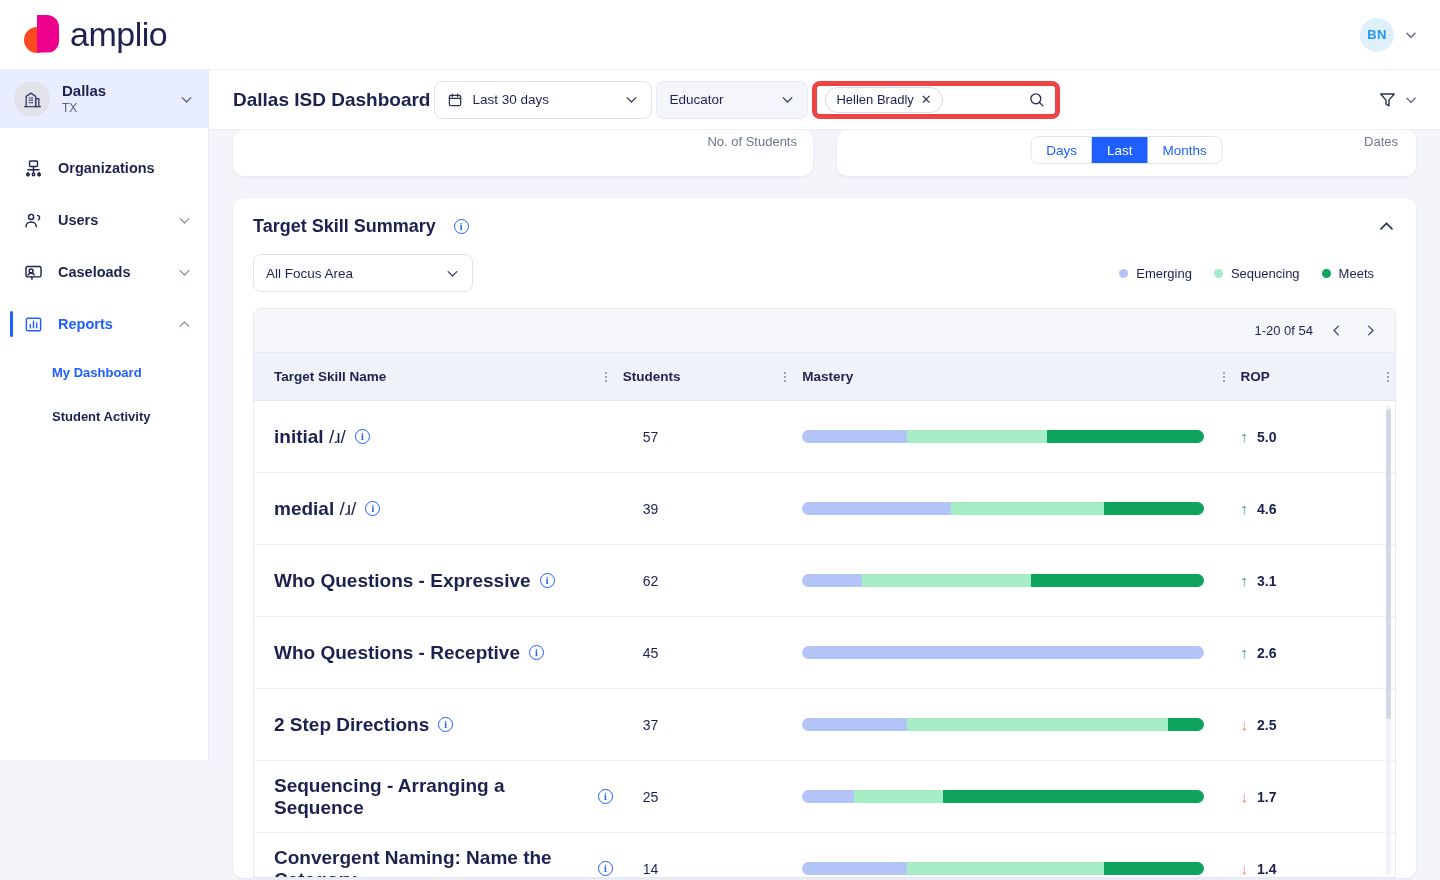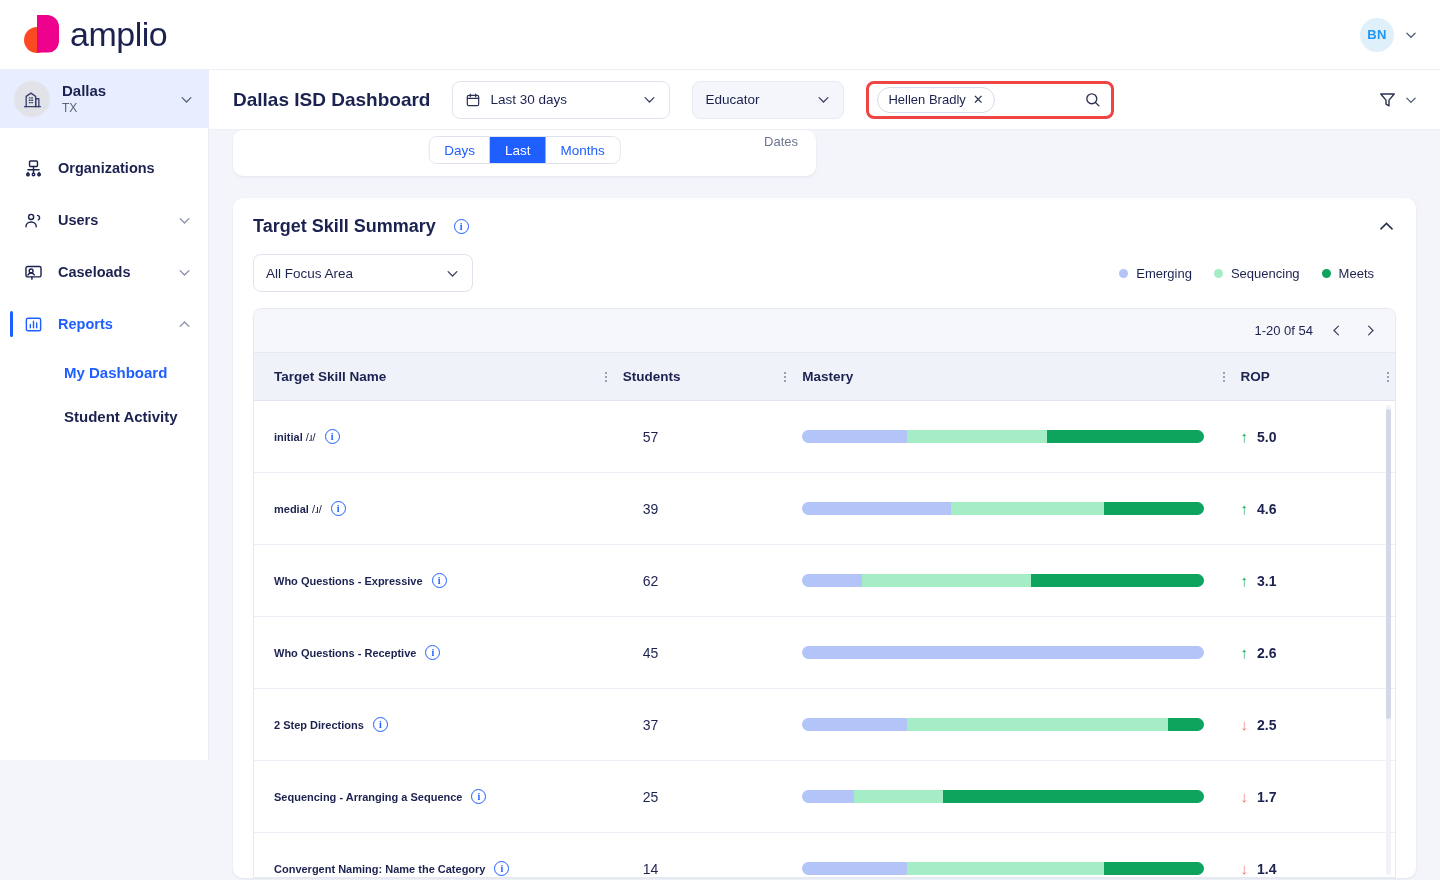--- a/index.html
+++ b/index.html
@@ -61,42 +61,42 @@
   .nav-item .ic { width: 22px; display:flex; align-items:center; justify-content:center; color: #1c2250; }
   .nav-label { flex: 1; font-size: 14.5px; font-weight: 700; color: #1c2250; }
   .nav-item.active .nav-label, .nav-item.active .ic { color: #1f5eff; }
   .nav-item.active::before {
     content: ""; position: absolute; left: 10px; top: 13px;
     width: 3px; height: 26px; background: #1f5eff; border-radius: 2px;
   }
   .chev { color: #8b93a8; display:flex; }
   .sub-item {
     height: 44px; display: flex; align-items: center; padding-left: 52px;
-    font-size: 15px; font-weight: 700; color: #1c2250; cursor: pointer; margin-left: 12px;
+    font-size: 13px; font-weight: 700; color: #1c2250; cursor: pointer;
   }
   .sub-item.active { color: #1f5eff; }
 
   
   .header {
     position: absolute; left: 209px; top: 70px; width: 1231px; height: 60px;
     background: #fff; display: flex; align-items: center; padding: 0 22px 0 24px;
-    gap: 22px; border-bottom: 1px solid #eceff6; z-index: 5;
+    gap: 4px; border-bottom: 1px solid #eceff6; z-index: 5;
   }
   .page-title { font-size: 19px; font-weight: 700; color: #1c2250; white-space: nowrap; }
   .ctl {
     height: 38px; border: 1px solid #dfe3ed; border-radius: 8px;
     display: flex; align-items: center; gap: 9px; padding: 0 12px;
     font-size: 13.5px; color: #1c2250; background: #fff; cursor: pointer;
   }
   .ctl.date { width: 218px; justify-content: flex-start; }
   .ctl.date .lbl { flex: 1; }
   .ctl.select { width: 152px; background: #f4f6fb; border-color: #e6eaf3; }
   .ctl.select .lbl { flex: 1; }
   .search-box {
-    height: 38px; width: 248px; border: 3px solid #ef4444; border-radius: 8px;
+    height: 38px; width: 248px; border: 5px solid #ef4444; border-radius: 8px;
     display: flex; align-items: center; padding: 0 10px 0 8px; gap: 6px; background: #fff;
   }
   .chip {
     height: 26px; border: 1px solid #d7dcea; border-radius: 14px;
     display: flex; align-items: center; gap: 7px; padding: 0 10px;
     font-size: 13px; color: #1c2250; background: #fff; white-space: nowrap;
   }
   .chip .x { color: #30384f; font-size: 13px; cursor: pointer; line-height: 1; }
   .search-ic { margin-left: auto; color: #3c4562; display: flex; cursor: pointer; }
   .filter-group { margin-left: auto; display: flex; align-items: center; gap: 7px; color: #2a3150; cursor: pointer; }
@@ -165,21 +165,21 @@
   }
   .th { font-size: 13.5px; font-weight: 700; color: #1c2250; display: flex; align-items: center; }
   .th .kebab { margin-left: auto; color: #7b849c; cursor: pointer; }
   .c-name { width: 360px; padding-left: 20px; }
   .c-stu  { width: 180px; padding-left: 10px; }
   .c-mas  { width: 440px; padding-left: 10px; }
   .c-rop  { width: 165px; padding-left: 10px; }
   .tbl-body { height: 476px; overflow: hidden; position: relative; background: #fff; }
   .tr { height: 72px; display: flex; align-items: center; border-bottom: 1px solid #eceff6; }
   .td { display: flex; align-items: center; }
-  .skill-name { font-size: 11px; font-weight: 700; color: #1c2250; }
+  .skill-name { font-size: 19px; font-weight: 700; color: #1c2250; }
   .skill-name .ipa { font-weight: 400; }
   .info {
     margin-left: 9px; width: 15px; height: 15px; border-radius: 50%;
     border: 1.3px solid #1f5eff; color: #1f5eff; font-size: 10px; font-weight: 700;
     display: inline-flex; align-items: center; justify-content: center;
     font-family: "Liberation Serif", serif; cursor: pointer; flex: none;
   }
   .stu-val { font-size: 14px; color: #1c2250; margin-left: 20px; }
   .bar { width: 402px; height: 13px; border-radius: 7px; overflow: hidden; display: flex; background: #eef1f7; }
   .bar span { height: 100%; display: block; }
@@ -359,20 +359,23 @@
         <svg width="14" height="14" viewBox="0 0 24 24" fill="none" stroke="#5b6478" stroke-width="2.2" stroke-linecap="round">
             <path d="M5 9l7 7 7-7"></path>
           </svg>
       </span>
     </div>
   </div>
 
   <div class="content">
 
     <div class="top-cards">
+      <div class="card-cut left">
+        <div class="cut-label">No. of Students</div>
+      </div>
       <div class="card-cut right">
         <div class="cut-label dates">Dates</div>
         <div class="seg-wrap">
           <div class="seg">
             <div>Days</div>
             <div class="on">Last</div>
             <div>Months</div>
           </div>
         </div>
       </div>

